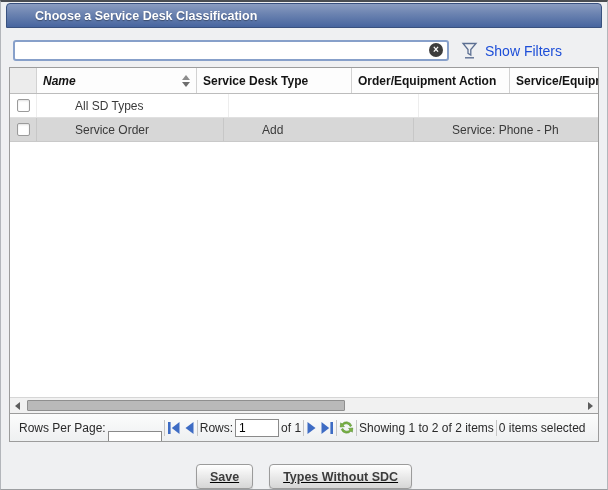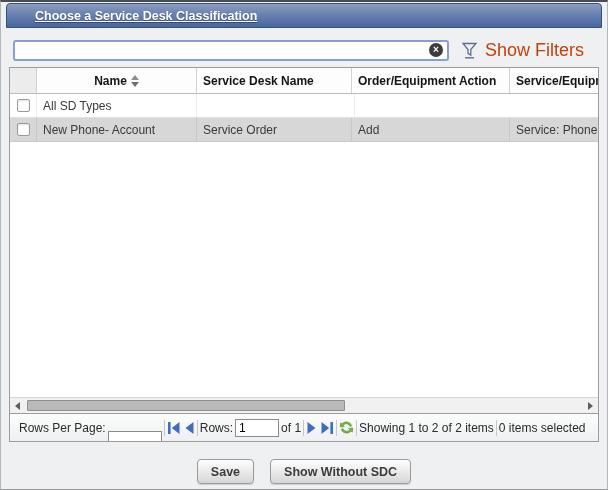--- a/index.html
+++ b/index.html
@@ -18,60 +18,59 @@
 
   
   .titlebar{
     height:25px;margin:1px 5px 0 5px;
     border:1px solid #39517f;
     border-radius:4px 4px 0 0;
     background:linear-gradient(#8a9cc0,#6a82b0 45%,#47659f);
     color:#ffffff;font-weight:bold;font-size:12.5px;
     display:flex;align-items:center;padding-left:28px;
     text-shadow:0 1px 1px rgba(0,0,0,.35);
-    text-decoration:underline;
   }
 
   
   .toolbar{display:flex;align-items:center;padding:12px 8px 6px 8px;}
   .search-wrap{position:relative;width:436px;height:21px;margin-left:4px;}
   .search-wrap input{
     width:100%;height:21px;border:2px solid #87a0ca;border-radius:3px;
     padding:0 26px 0 6px;font-size:12px;background:#fff;outline:none;
   }
   .clear{
     position:absolute;right:6px;top:3px;width:14px;height:14px;border-radius:50%;
     background:#3d3d3d;color:#fff;font-size:10px;font-weight:bold;line-height:14px;
     text-align:center;cursor:pointer;
   }
   .funnel{margin-left:12px;display:flex;align-items:center;cursor:pointer;}
-  .showfilters{margin-left:7px;font-size:18px;color:#c2410c;cursor:pointer;}
+  .showfilters{margin-left:7px;font-size:14px;color:#1d4ed8;cursor:pointer;}
 
   
   .tablebox{
     margin:0 8px;height:347px;background:#fff;border:1px solid #9c9c9c;
     display:flex;flex-direction:column;overflow:hidden;position:relative;
   }
   .thead{display:flex;height:26px;flex:0 0 26px;background:#fdfdfd;border-bottom:1px solid #bcbcbc;
          font-weight:bold;font-size:12px;color:#141414;}
   .th,.td{flex:none;display:flex;align-items:center;padding:0 6px;white-space:nowrap;overflow:hidden;}
   .col-chk{width:27px;padding:0;justify-content:center;}
   .col-name{width:160px;}
   .col-sdt{width:155px;}
   .col-oea{width:158px;}
   .col-seq{width:280px;}
   .thead .col-chk{background:#ececec;}
   .th{border-right:1px solid #d2d2d2;}
-  .th.col-name{justify-content:center;}
+  .th.col-name{justify-content:space-between;font-style:italic;}
   .sort{display:inline-flex;flex-direction:column;align-items:center;margin-left:4px;cursor:pointer;}
   .sort i{display:block;width:0;height:0;border-left:4px solid transparent;border-right:4px solid transparent;}
   .sort .up{border-bottom:5px solid #8d8d8d;margin-bottom:2px;}
   .sort .dn{border-top:5px solid #6e6e6e;}
 
-  .trow{display:flex;height:24px;flex:0 0 24px;font-size:12px;color:#3a3a3a;align-items:center;}
+  .trow{display:flex;height:24px;flex:0 0 24px;font-size:12px;color:#3a3a3a;align-items:center;gap:32px;}
   .trow .td{height:100%;border-right:1px solid rgba(0,0,0,0.07);}
   .row-even{background:#ffffff;border-bottom:1px solid #e0e0e0;}
   .row-odd{background:#d7d7d7;border-bottom:1px solid #c9c9c9;}
   .cb{width:13px;height:13px;appearance:none;-webkit-appearance:none;background:#fff;
       border:1px solid #9b9b9b;border-radius:2px;box-shadow:inset 0 1px 2px rgba(0,0,0,.12);margin:0;}
   .tfill{flex:1;background:#fff;}
 
   .hscroll{flex:0 0 16px;background:#f1f1f1;border-top:1px solid #d6d6d6;position:relative;}
   .scroll-arrow{position:absolute;top:4px;width:0;height:0;border-top:4px solid transparent;border-bottom:4px solid transparent;}
   .scroll-arrow.left{left:5px;border-right:5px solid #5c5c5c;}
@@ -91,21 +90,21 @@
     width:54px;height:30px;background:#fff;border:1px solid #8a8a8a;
     display:flex;align-items:center;justify-content:space-between;padding:0 5px;cursor:pointer;margin-top:36px;
   }
   .caret{width:0;height:0;border-left:4px solid transparent;border-right:4px solid transparent;border-top:5px solid #1c1c1c;}
   .pgbtn{display:inline-flex;align-items:center;cursor:pointer;}
   .pageinput{width:44px;height:18px;border:1px solid #8a8a8a;font-size:12px;padding:0 3px;background:#fff;outline:none;}
   .refresh{display:inline-flex;align-items:center;cursor:pointer;}
   .dimtext{color:#2a2a2a;}
 
   
-  .footer{flex:1;display:flex;justify-content:center;align-items:center;gap:16px;padding-top:12px;}
+  .footer{flex:1;display:flex;justify-content:center;align-items:flex-end;gap:16px;padding-top:12px;text-decoration:underline;}
   .btn{
     font-family:"Liberation Sans",sans-serif;font-size:12.5px;font-weight:bold;color:#3c3c3c;
     padding:4px 13px;height:25px;border:1px solid #9b9b9b;border-radius:4px;
     background:linear-gradient(#ffffff,#ececec 45%,#d6d6d6);
     box-shadow:0 1px 1px rgba(0,0,0,.15);cursor:pointer;
   }
 </style>
 </head>
 <body>
 
@@ -133,21 +132,21 @@
     <div class="thead">
       <div class="th col-chk"></div>
       <div class="th col-name">
         <span>Name</span>
         <span class="sort">
             <i class="up"></i>
             <i class="dn"></i>
           </span>
       </div>
       <div class="th col-sdt">
-        <span>Service Desk Name</span>
+        <span>Service Desk Type</span>
       </div>
       <div class="th col-oea">
         <span>Order/Equipment Action</span>
       </div>
       <div class="th col-seq">
         <span>Service/Equipment</span>
       </div>
     </div>
 
     <div class="trow row-even">
@@ -156,21 +155,20 @@
         </div>
       <div class="td col-name">All SD Types</div>
       <div class="td col-oea"></div>
       <div class="td col-seq"></div>
     </div>
 
     <div class="trow row-odd">
       <div class="td col-chk">
           <input type="checkbox" class="cb" style="">
         </div>
-      <div class="td col-name">New Phone- Account</div>
       <div class="td col-sdt">Service Order</div>
       <div class="td col-oea">Add</div>
       <div class="td col-seq">Service: Phone - Ph</div>
     </div>
 
     <div class="tfill"></div>
 
     <div class="hscroll">
       <span class="scroll-arrow left"></span>
       <div class="hthumb"></div>
@@ -225,16 +223,16 @@
     </span>
     <span class="vsep"></span>
 
     <span class="dimtext">Showing 1 to 2 of 2 items</span>
     <span class="vsep"></span>
     <span class="dimtext">0 items selected</span>
   </div>
 
   <div class="footer">
     <button class="btn">Save</button>
-    <button class="btn">Show Without SDC</button>
+    <button class="btn">Types Without SDC</button>
   </div>
 
 </div>
 
 </body></html>

